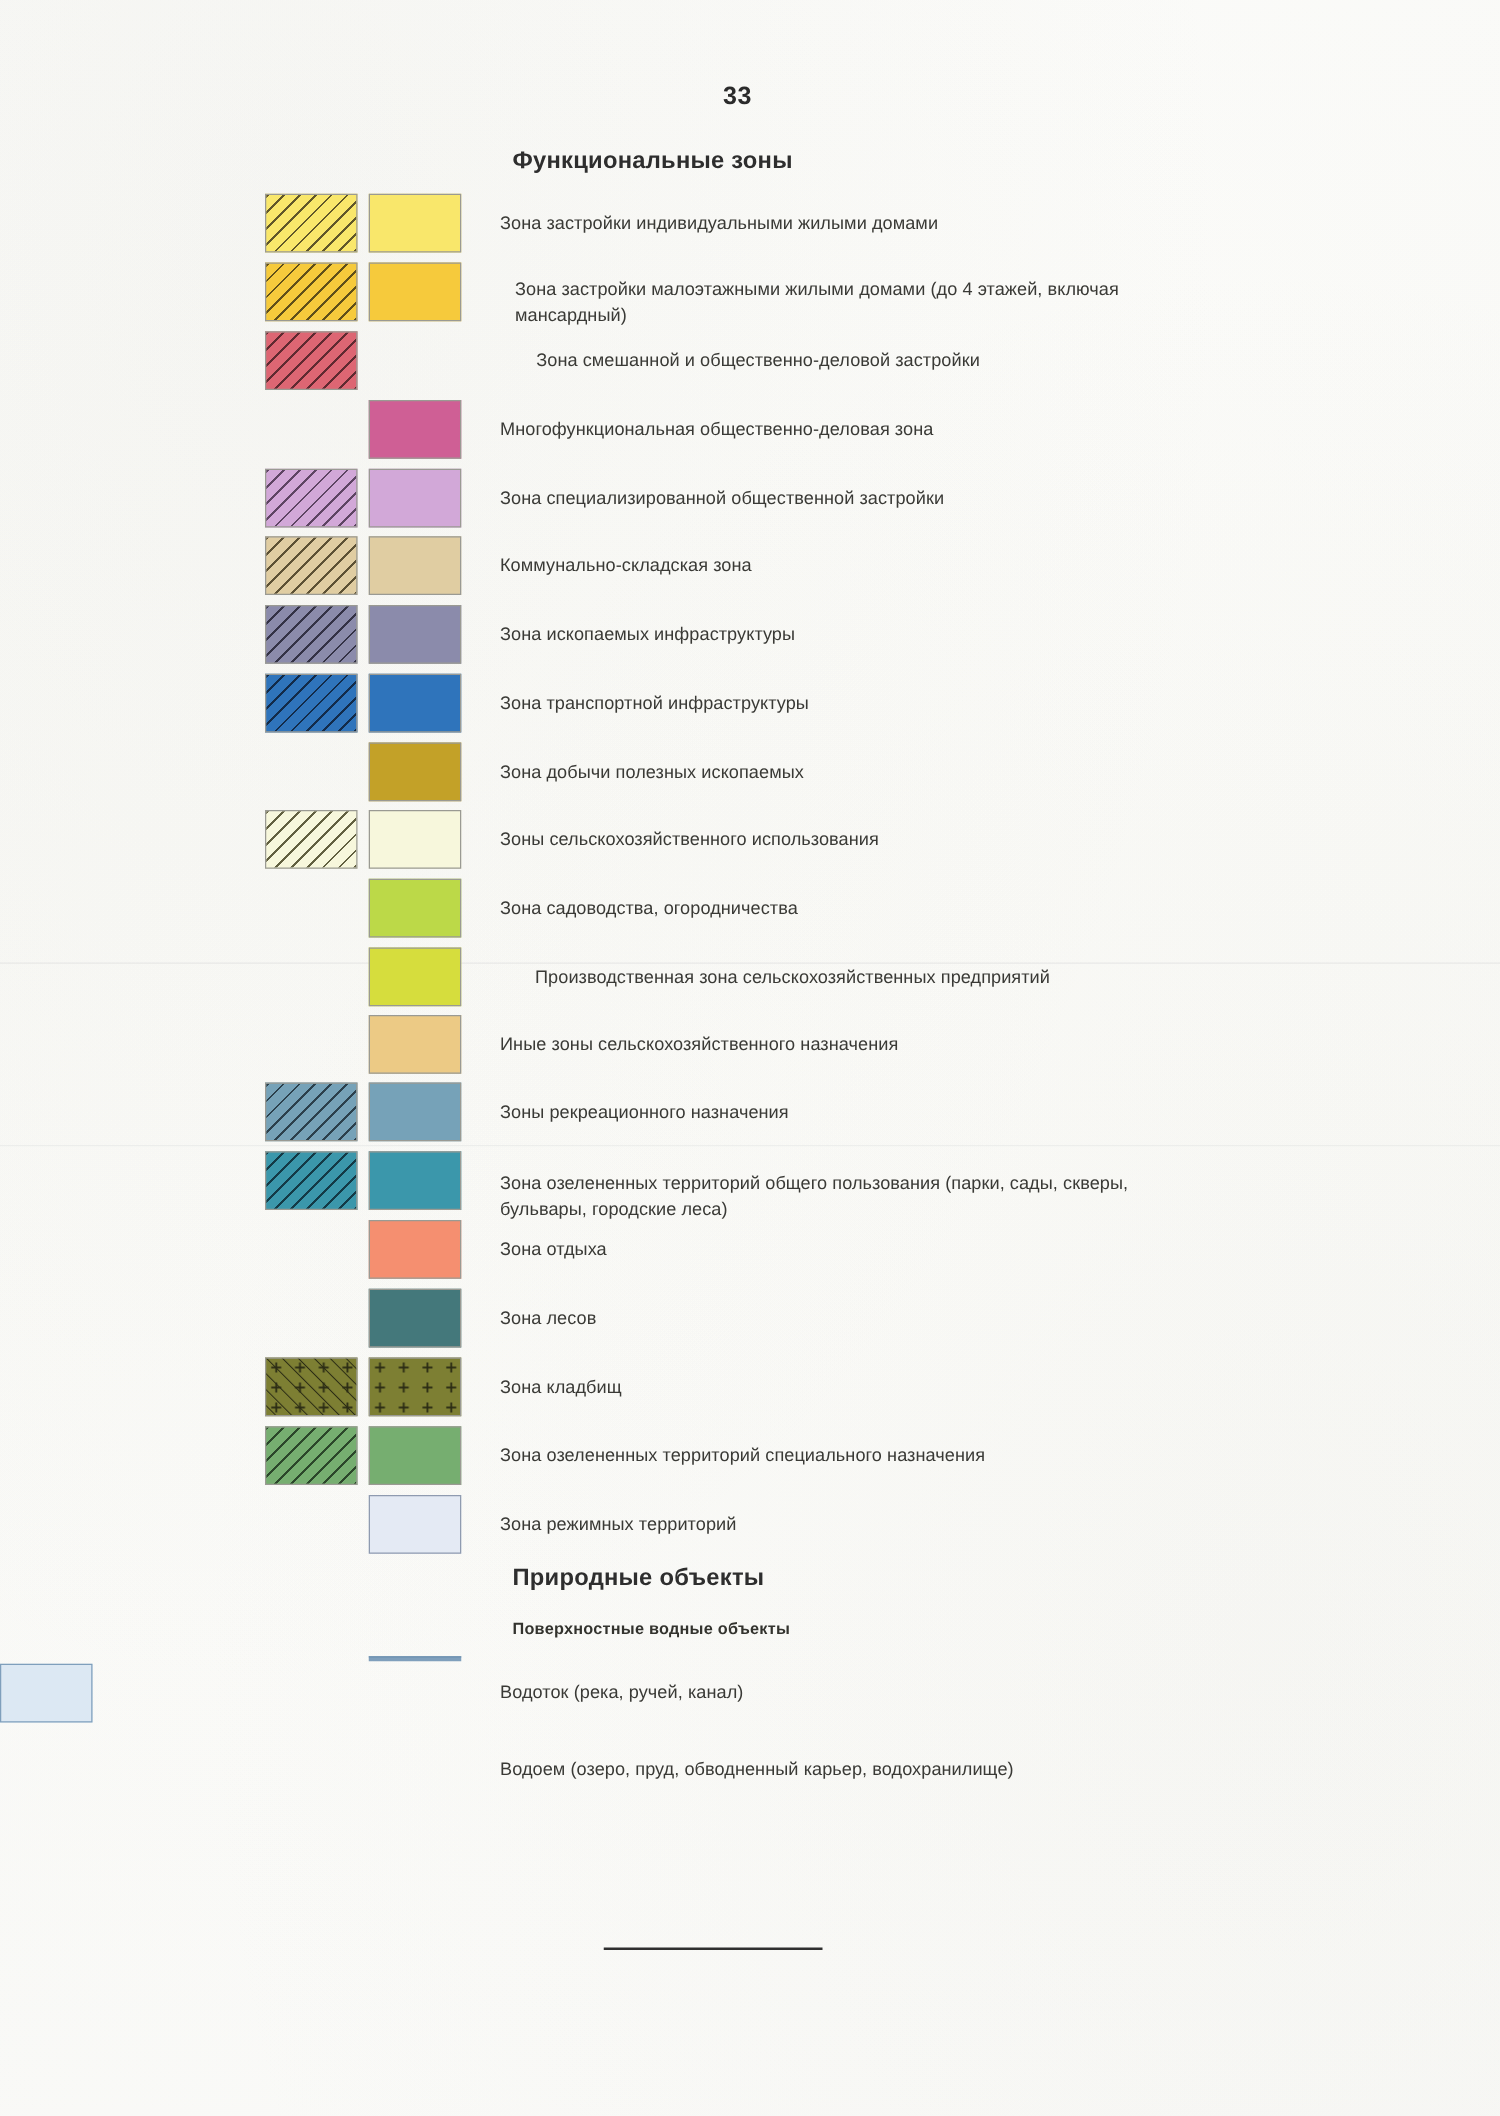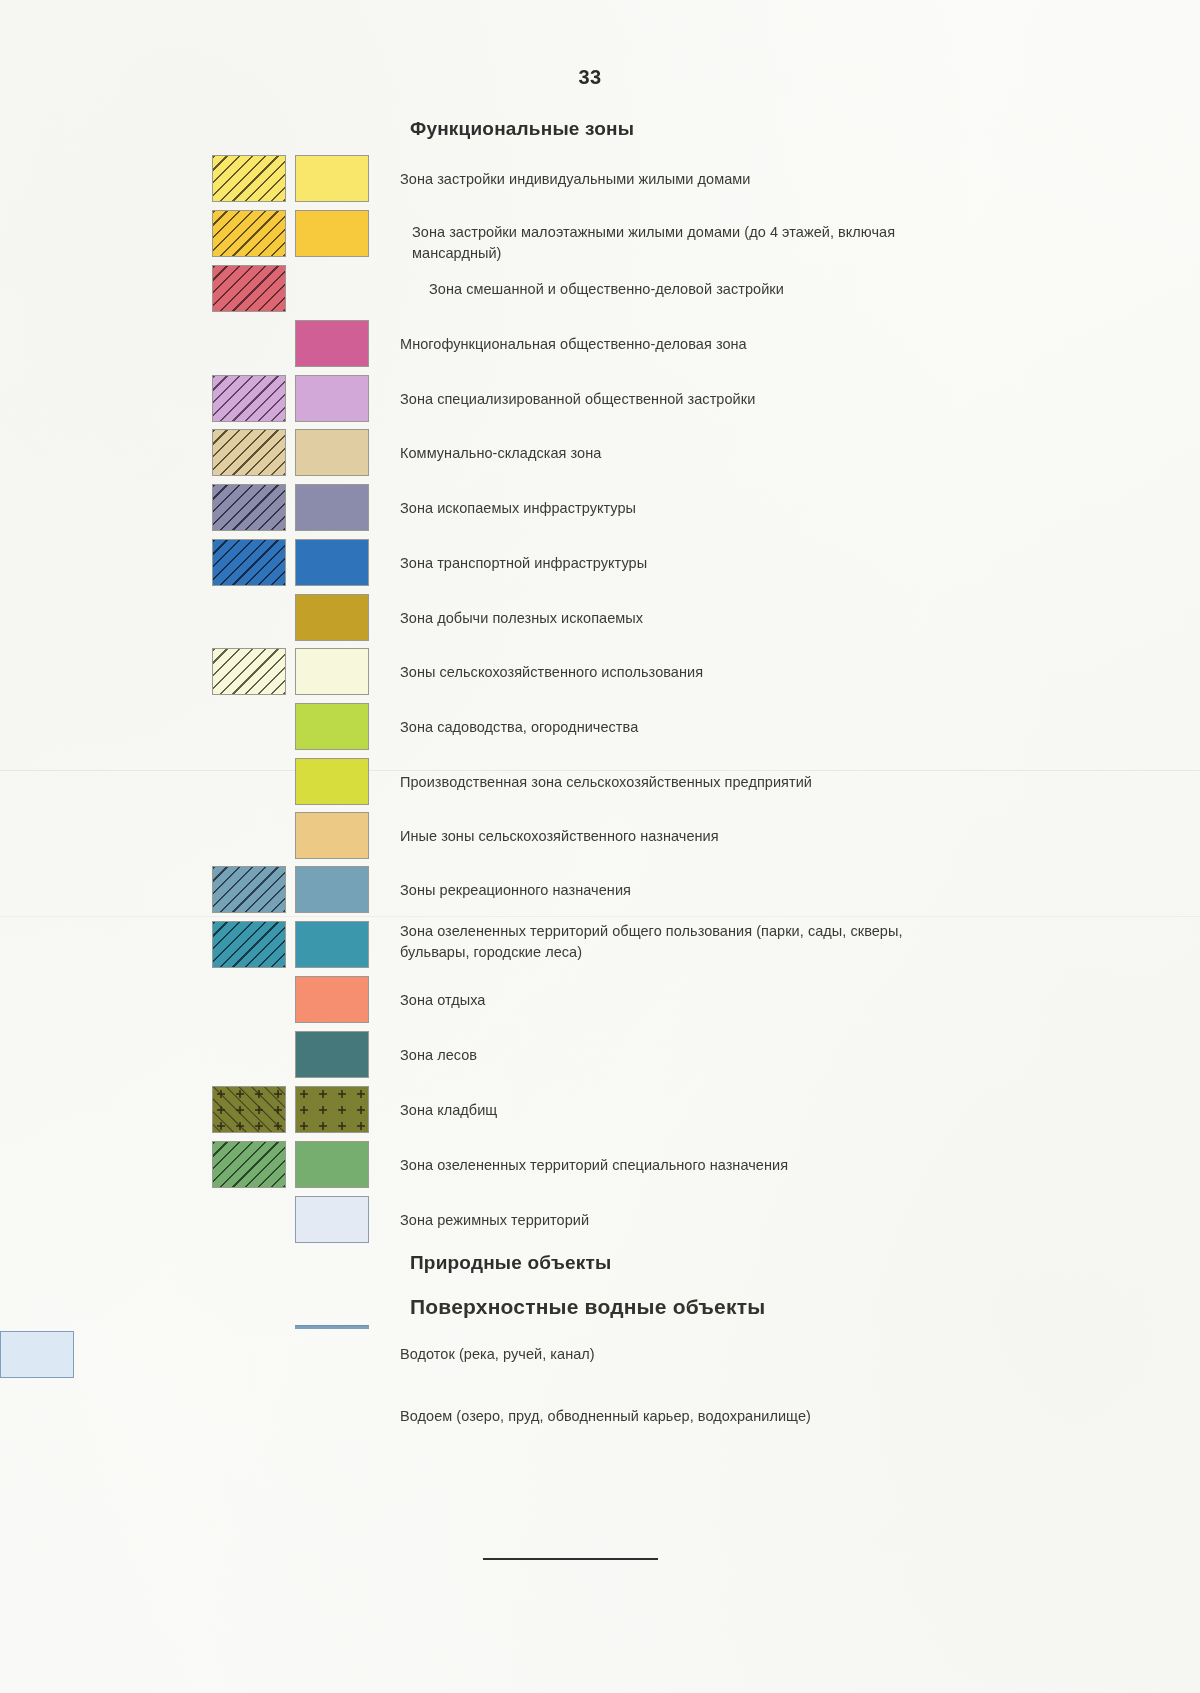--- a/index.html
+++ b/index.html
@@ -61,21 +61,21 @@
     left: 410px;
     font-size: 19px;
     font-weight: bold;
     color: #2e2e2e;
     margin: 0;
     letter-spacing: .2px;
   }
   h2.sub-title {
     position: absolute;
     left: 410px;
-    font-size: 21px;
+    font-size: 13px;
     font-weight: bold;
     color: #33332e;
     margin: 0;
     letter-spacing: .2px;
   }
 
   .legend-row {
     position: absolute;
     left: 0;
     width: 1200px;
@@ -195,38 +195,38 @@
       <div class="row-label" style="top:14px;">Зоны сельскохозяйственного использования</div>
     </div>
 
     <div class="legend-row" style="top:703px;">
       <div class="swatch solid" style="background-color:#bcd948;"></div>
       <div class="row-label" style="top:14px;">Зона садоводства, огородничества</div>
     </div>
 
     <div class="legend-row" style="top:758px;">
       <div class="swatch solid" style="background-color:#d6dd3d;"></div>
-      <div class="row-label" style="top:14px;">Производственная зона сельскохозяйственных предприятий</div>
+      <div class="row-label" style="top:14px;margin-left:28px;">Производственная зона сельскохозяйственных предприятий</div>
     </div>
 
     <div class="legend-row" style="top:812px;">
       <div class="swatch solid" style="background-color:#ecca85;"></div>
       <div class="row-label" style="top:14px;">Иные зоны сельскохозяйственного назначения</div>
     </div>
 
     <div class="legend-row" style="top:866px;">
       <div class="swatch hatched" style="background-color:#76a2b8;background-image:repeating-linear-gradient(-45deg, rgba(25,40,50,.8) 0 1.6px, transparent 1.6px 9px);"></div>
       <div class="swatch solid" style="background-color:#76a2b8;"></div>
       <div class="row-label" style="top:14px;">Зоны рекреационного назначения</div>
     </div>
 
     <div class="legend-row" style="top:921px;">
       <div class="swatch hatched" style="background-color:#3b97ab;background-image:repeating-linear-gradient(-45deg, rgba(10,35,45,.8) 0 1.6px, transparent 1.6px 9px);"></div>
       <div class="swatch solid" style="background-color:#3b97ab;"></div>
-      <div class="row-label" style="top:0;">Зона озелененных территорий общего пользования (парки, сады, скверы, бульвары, городские леса)</div>
+      <div class="row-label" style="top:16px;">Зона озелененных территорий общего пользования (парки, сады, скверы, бульвары, городские леса)</div>
     </div>
 
     <div class="legend-row" style="top:976px;">
       <div class="swatch solid" style="background-color:#f58f70;"></div>
       <div class="row-label" style="top:14px;">Зона отдыха</div>
     </div>
 
     <div class="legend-row" style="top:1031px;">
       <div class="swatch solid" style="background-color:#44787b;"></div>
       <div class="row-label" style="top:14px;">Зона лесов</div>

